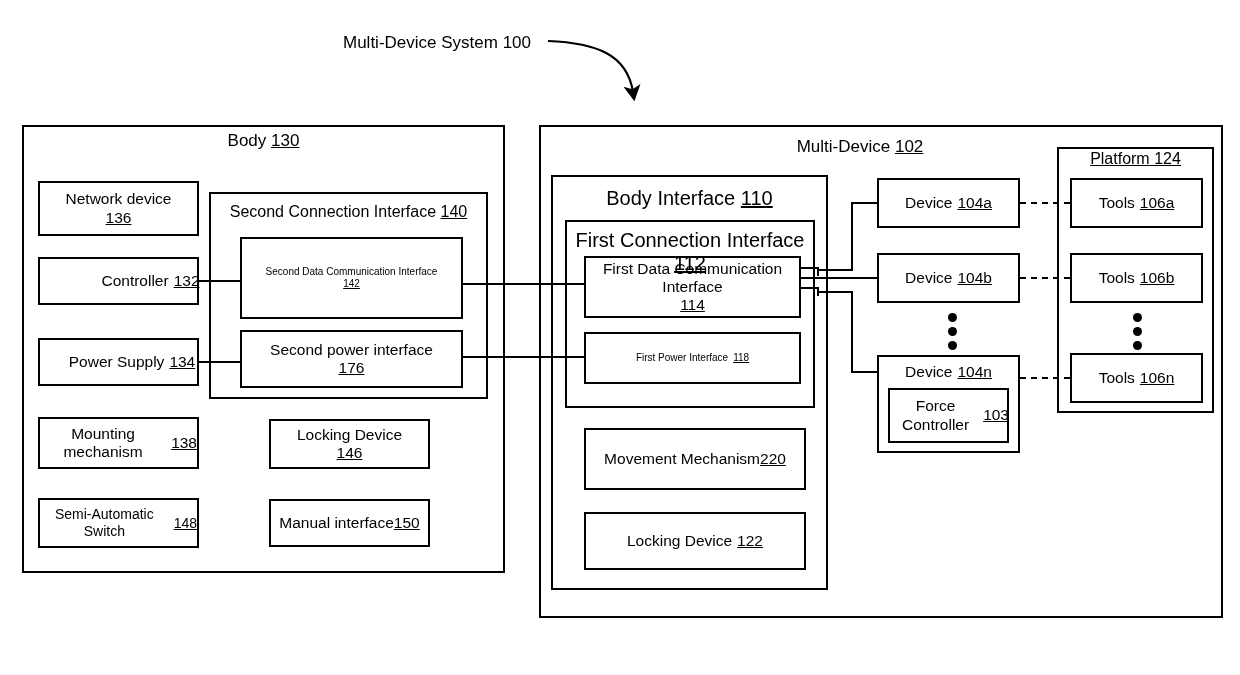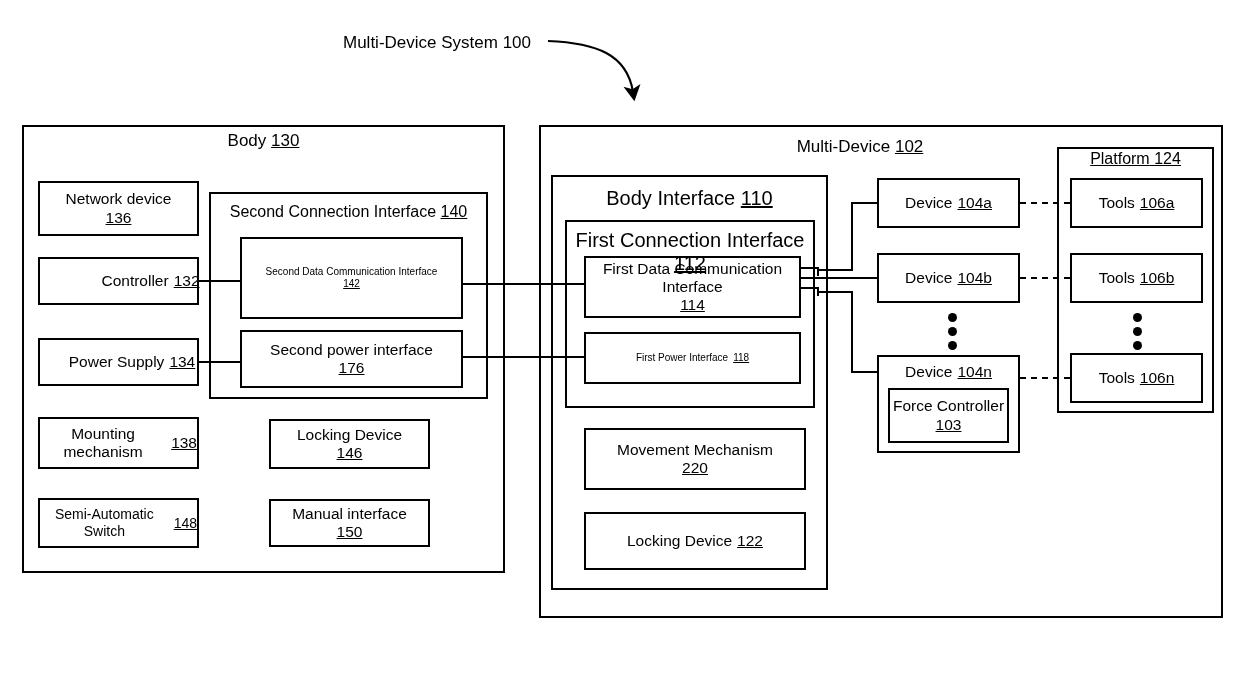--- a/index.html
+++ b/index.html
@@ -141,21 +141,21 @@
       <span class="u" style="margin-left:5px;">148</span>
   </div>
 
   <div class="box" style="left:269px; top:419px; width:161px; height:50px;"></div>
   <div class="boxlabel" style="left:269px; top:419px; width:161px; height:50px; font-size:15.5px; flex-direction:column;">
     <span>Locking Device</span>
     <span class="u">146</span>
   </div>
 
   <div class="box" style="left:269px; top:499px; width:161px; height:48px;"></div>
-  <div class="boxlabel" style="left:269px; top:499px; width:161px; height:48px; font-size:15.5px; flex-direction:column;align-items:center;">
+  <div class="boxlabel" style="left:269px; top:499px; width:161px; height:48px; font-size:15.5px; flex-direction:row;align-items:center;">
     <span>Manual interface</span>
     <span class="u">150</span>
   </div>
 
   <div class="box" style="left:209px; top:192px; width:279px; height:207px;"></div>
   <div class="panel-title" style="left:209px; top:203px; width:279px; font-size:16px;">
     <span>Second Connection Interface</span>
     <span class="u">140</span>
   </div>
 
@@ -195,21 +195,21 @@
     <span class="u">114</span>
   </div>
 
   <div class="box" style="left:584px; top:332px; width:217px; height:52px;"></div>
   <div class="boxlabel" style="left:586px; top:332px; width:213px; height:52px; font-size:10px;">
     <span style="margin-right:5px;">First Power Interface</span>
       <span class="u">118</span>
   </div>
 
   <div class="box" style="left:584px; top:428px; width:222px; height:62px;"></div>
-  <div class="boxlabel" style="left:584px; top:428px; width:222px; height:62px; font-size:15.5px; flex-direction:column;">
+  <div class="boxlabel" style="left:584px; top:428px; width:222px; height:62px; font-size:15.5px; flex-direction:row;">
     <span>Movement Mechanism</span>
     <span class="u">220</span>
   </div>
 
   <div class="box" style="left:584px; top:512px; width:222px; height:58px;"></div>
   <div class="boxlabel" style="left:584px; top:512px; width:222px; height:58px; font-size:15.5px;">
     <span style="margin-right:5px;">Locking Device</span>
       <span class="u">122</span>
   </div>
 
@@ -229,21 +229,21 @@
   <div class="dot" style="left:948px; top:327px;"></div>
   <div class="dot" style="left:948px; top:341px;"></div>
 
   <div class="box" style="left:877px; top:355px; width:143px; height:98px;"></div>
   <div class="boxlabel" style="left:877px; top:358px; width:143px; height:28px; font-size:15.5px;">
     <span style="margin-right:5px;">Device</span>
       <span class="u">104n</span>
   </div>
 
   <div class="box" style="left:888px; top:388px; width:121px; height:55px;"></div>
-  <div class="boxlabel" style="left:888px; top:388px; width:121px; height:55px; font-size:15.5px; flex-direction:column;">
+  <div class="boxlabel" style="left:888px; top:388px; width:121px; height:55px; font-size:15.5px; flex-direction:row;">
     <span>Force Controller</span>
     <span class="u">103</span>
   </div>
 
   <div class="box" style="left:1057px; top:147px; width:157px; height:266px;"></div>
   <div class="panel-title" style="left:1057px; top:150px; width:157px; font-size:16px;text-decoration:underline;">
     <span>Platform</span>
     <span class="u">124</span>
   </div>
 

